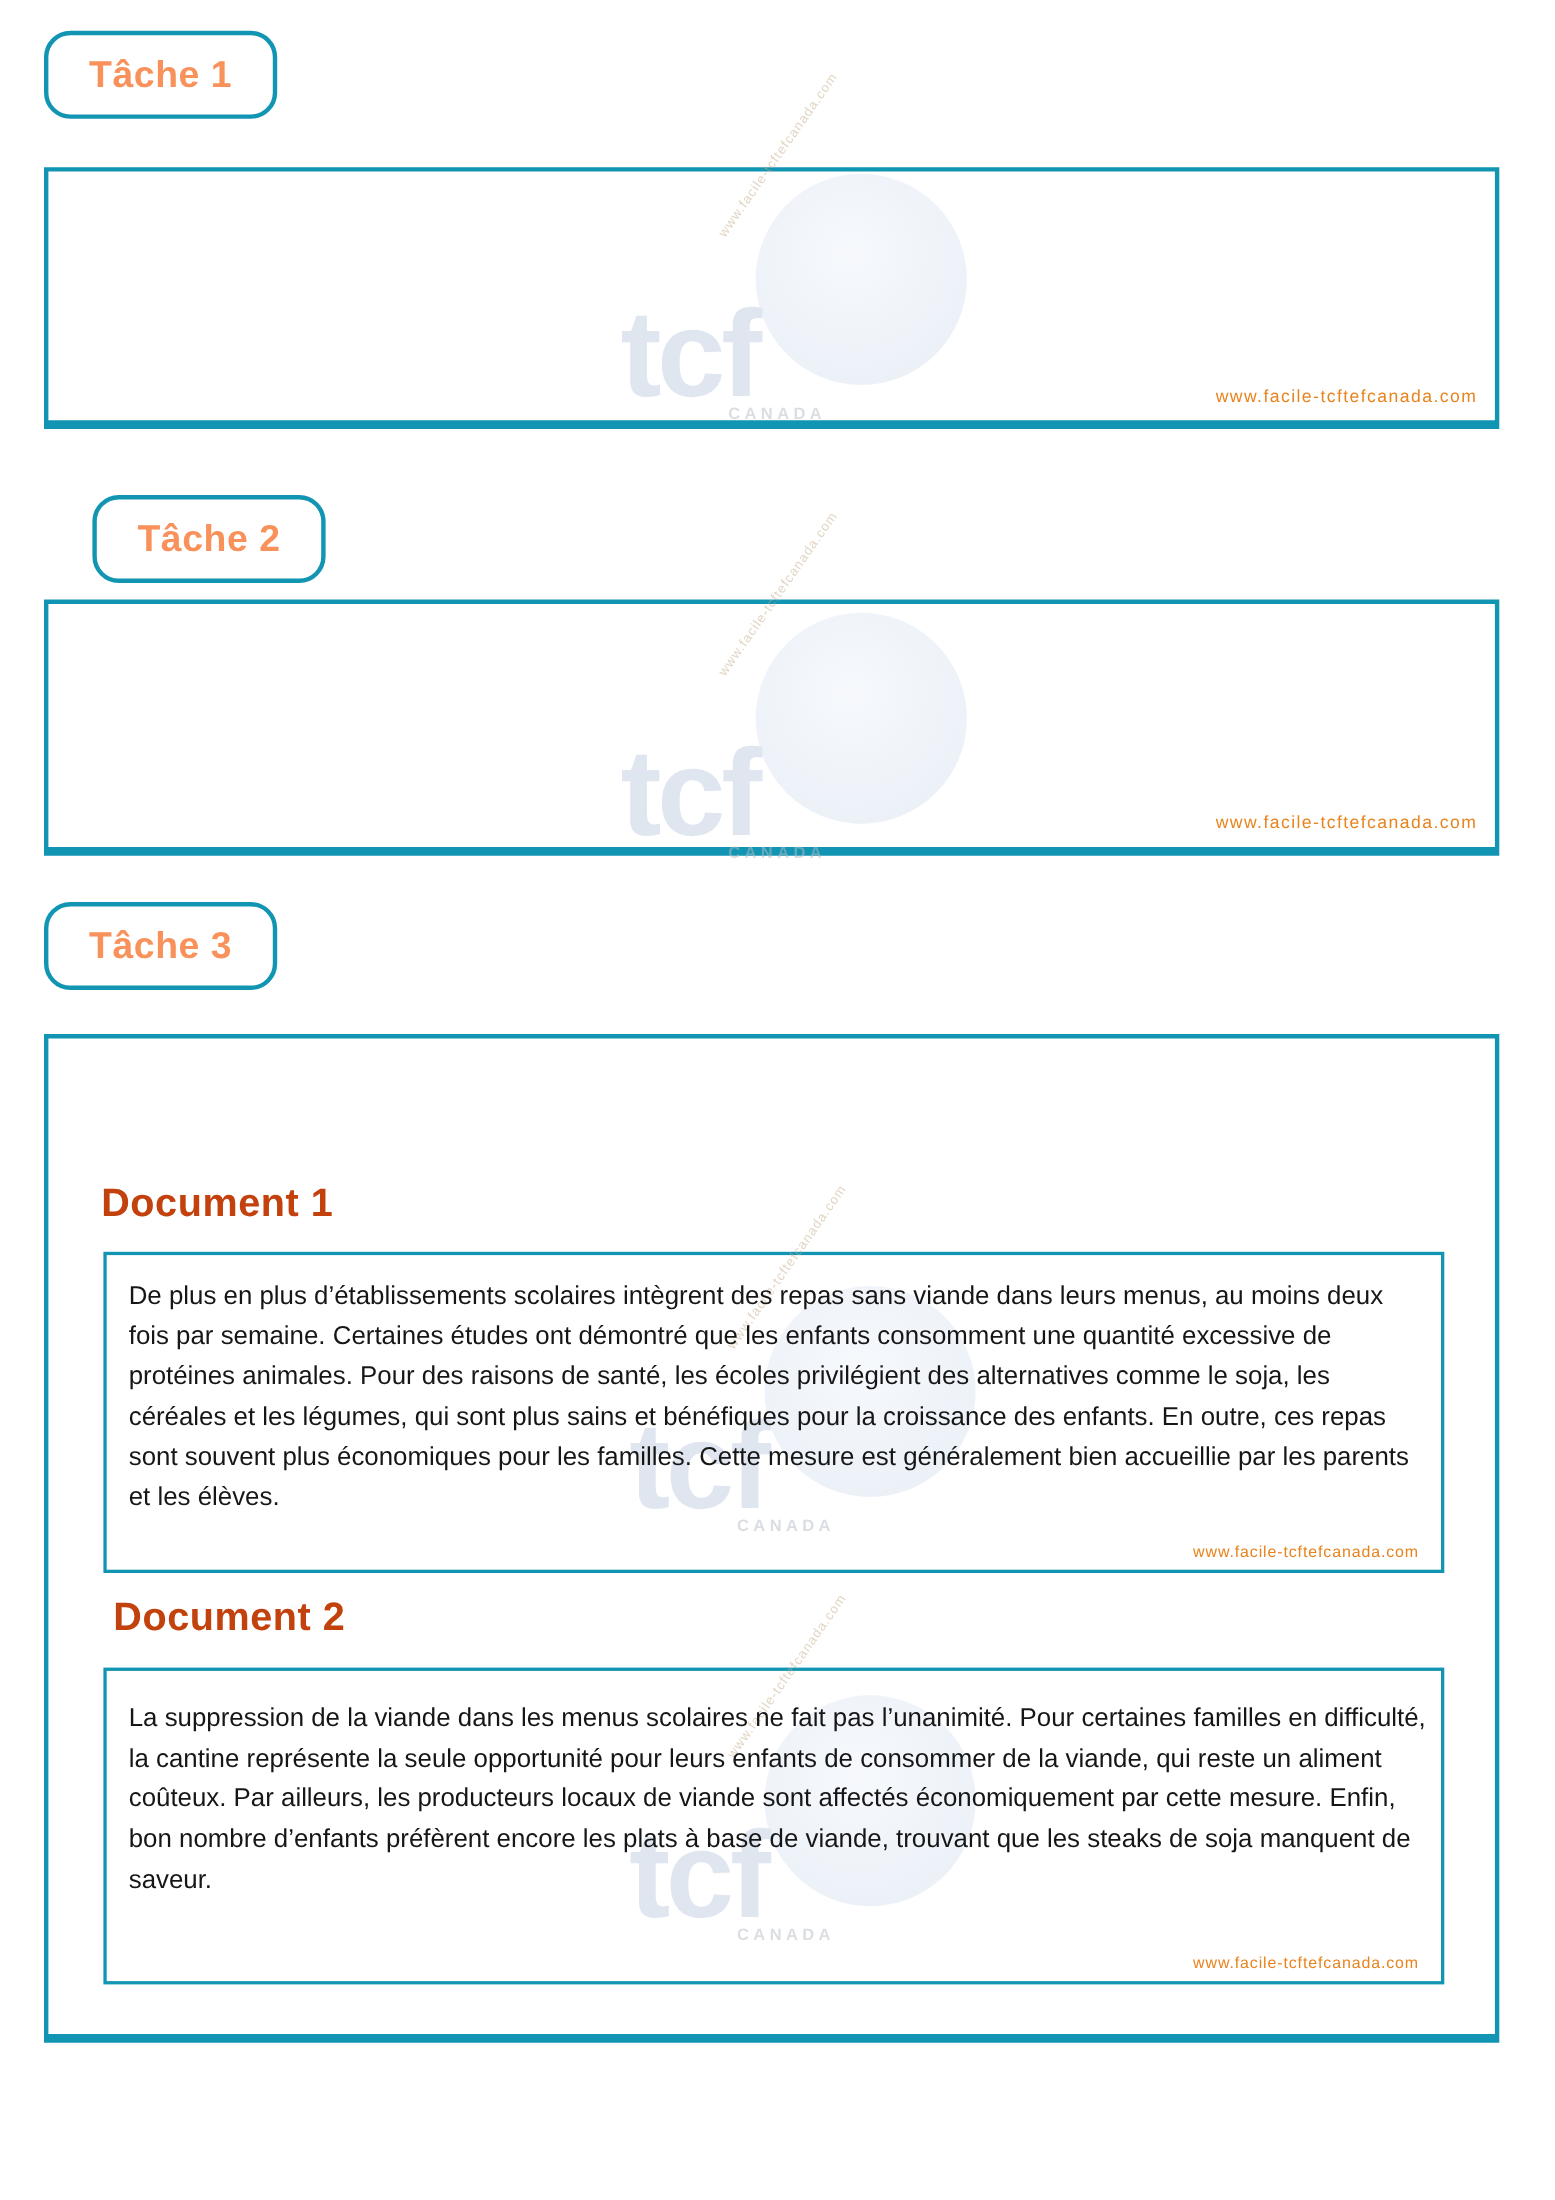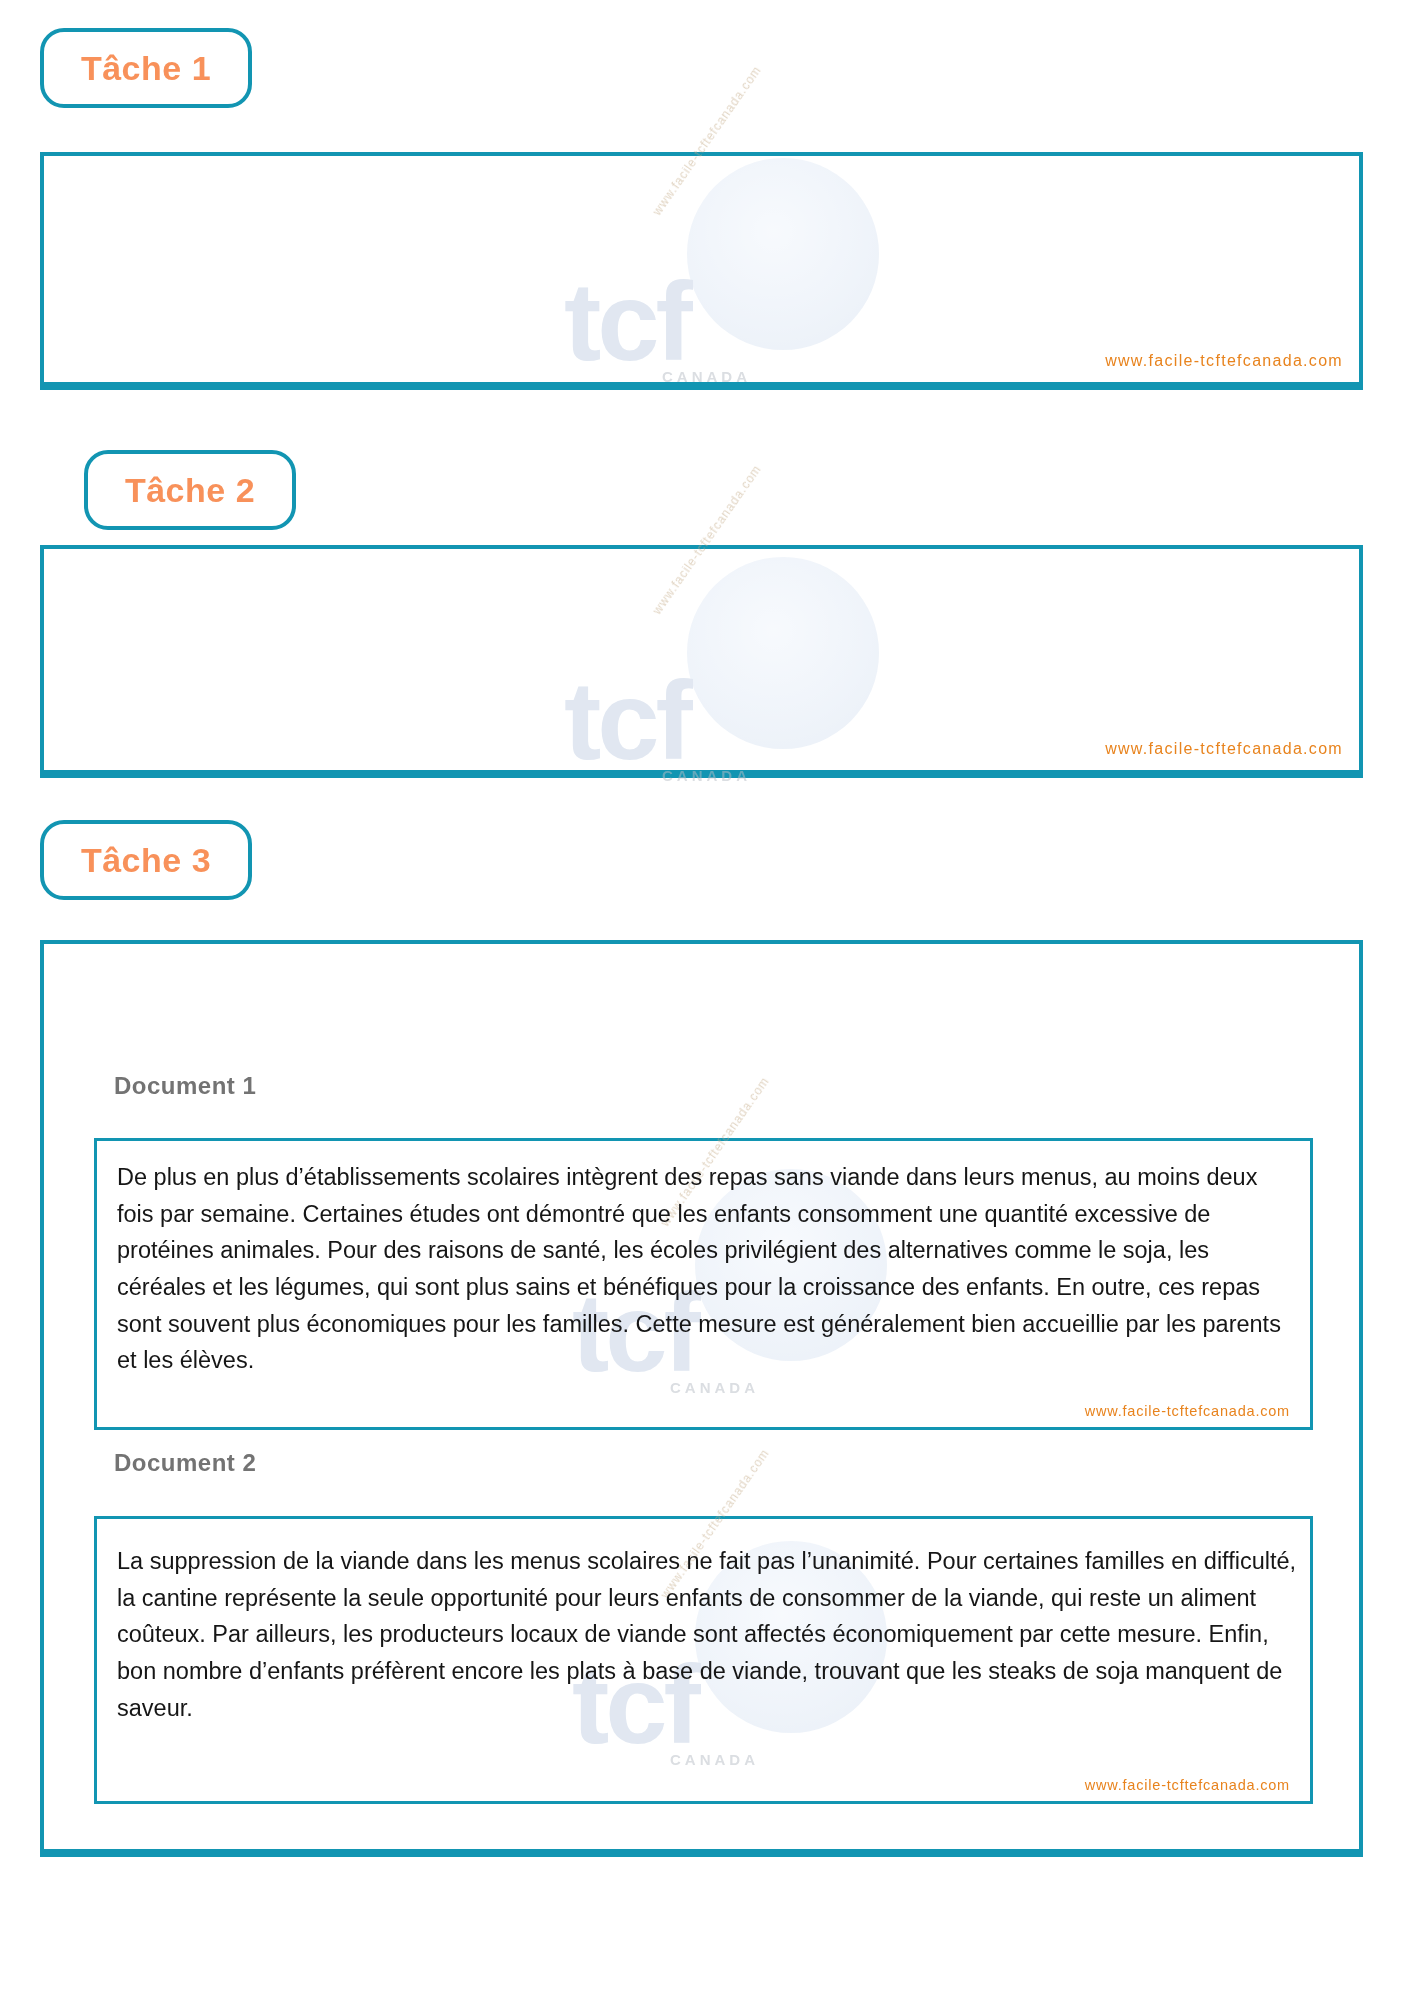--- a/index.html
+++ b/index.html
@@ -30,22 +30,22 @@
   }
   .url.small{font-size:14.5px;letter-spacing:.8px;bottom:8px;right:20px;}
   
   .outer{position:absolute;left:40px;top:940px;width:1323px;height:917px;background:#fff;
     border:4px solid #1295b2;border-bottom-width:8px;}
   .t3-title{
     position:absolute;left:0;top:36px;width:100%;text-align:center;z-index:2;
     font-size:31px;font-weight:800;color:#0d0d0d;letter-spacing:.2px;
   }
   .doc-heading{
-    position:absolute;left:70px;z-index:2;
-    font-size:24px;font-weight:600;color:#737373;letter-spacing:.5px;
+    position:absolute;left:48px;z-index:2;
+    font-size:36px;font-weight:600;color:#c2410c;letter-spacing:.5px;
   }
   .docbox{
     position:absolute;left:50px;width:1219px;background:transparent;
     border:3px solid #1295b2;
   }
   .doctext{
     position:absolute;left:20px;top:18px;width:1180px;z-index:2;
     font-size:23.5px;line-height:1.56;color:#161616;
   }
   
@@ -112,21 +112,21 @@
       <div class="wm" style="left:475px;top:28px;">
         <div class="wm-globe"></div>
         <div class="wm-rot">www.facile-tcftefcanada.com</div>
         <div class="wm-tcf">tcf</div>
         <div class="wm-canada">CANADA</div>
       </div>
       <div class="doctext">De plus en plus d’établissements scolaires intègrent des repas sans viande dans leurs menus, au moins deux fois par semaine. Certaines études ont démontré que les enfants consomment une quantité excessive de protéines animales. Pour des raisons de santé, les écoles privilégient des alternatives comme le soja, les céréales et les légumes, qui sont plus sains et bénéfiques pour la croissance des enfants. En outre, ces repas sont souvent plus économiques pour les familles. Cette mesure est généralement bien accueillie par les parents et les élèves.</div>
       <div class="url small">www.facile-tcftefcanada.com</div>
     </div>
 
-    <div class="doc-heading" style="top:505px;">Document 2</div>
+    <div class="doc-heading" style="top:505px;margin-left:11px;">Document 2</div>
 
     <div class="docbox" style="top:572px;height:288px;">
       <div class="wm" style="left:475px;top:22px;">
         <div class="wm-globe"></div>
         <div class="wm-rot">www.facile-tcftefcanada.com</div>
         <div class="wm-tcf">tcf</div>
         <div class="wm-canada">CANADA</div>
       </div>
       <div class="doctext" style="top:24px;">La suppression de la viande dans les menus scolaires ne fait pas l’unanimité. Pour certaines familles en difficulté, la cantine représente la seule opportunité pour leurs enfants de consommer de la viande, qui reste un aliment coûteux. Par ailleurs, les producteurs locaux de viande sont affectés économiquement par cette mesure. Enfin, bon nombre d’enfants préfèrent encore les plats à base de viande, trouvant que les steaks de soja manquent de saveur.</div>
       <div class="url small">www.facile-tcftefcanada.com</div>

